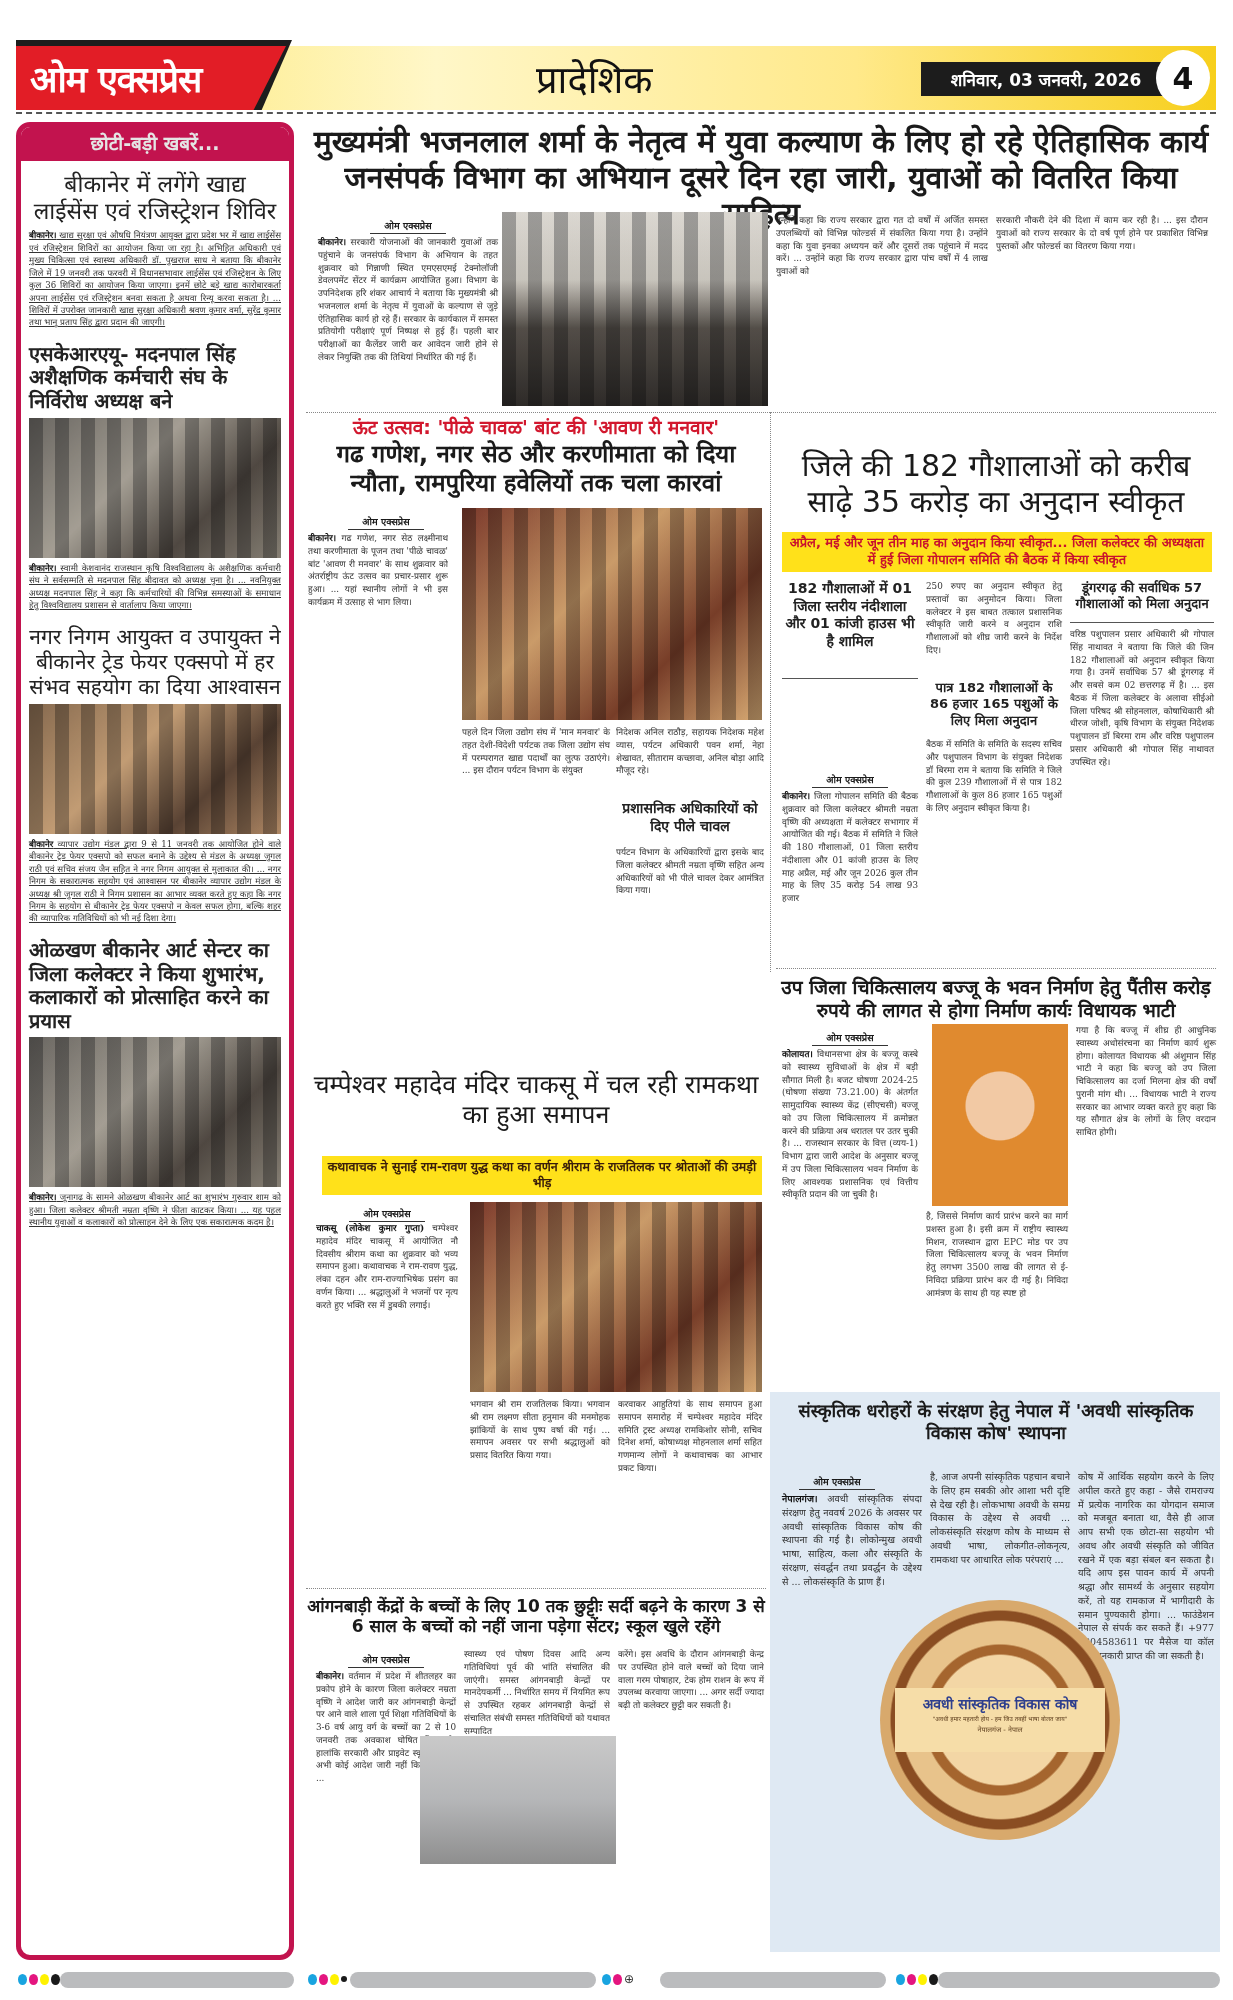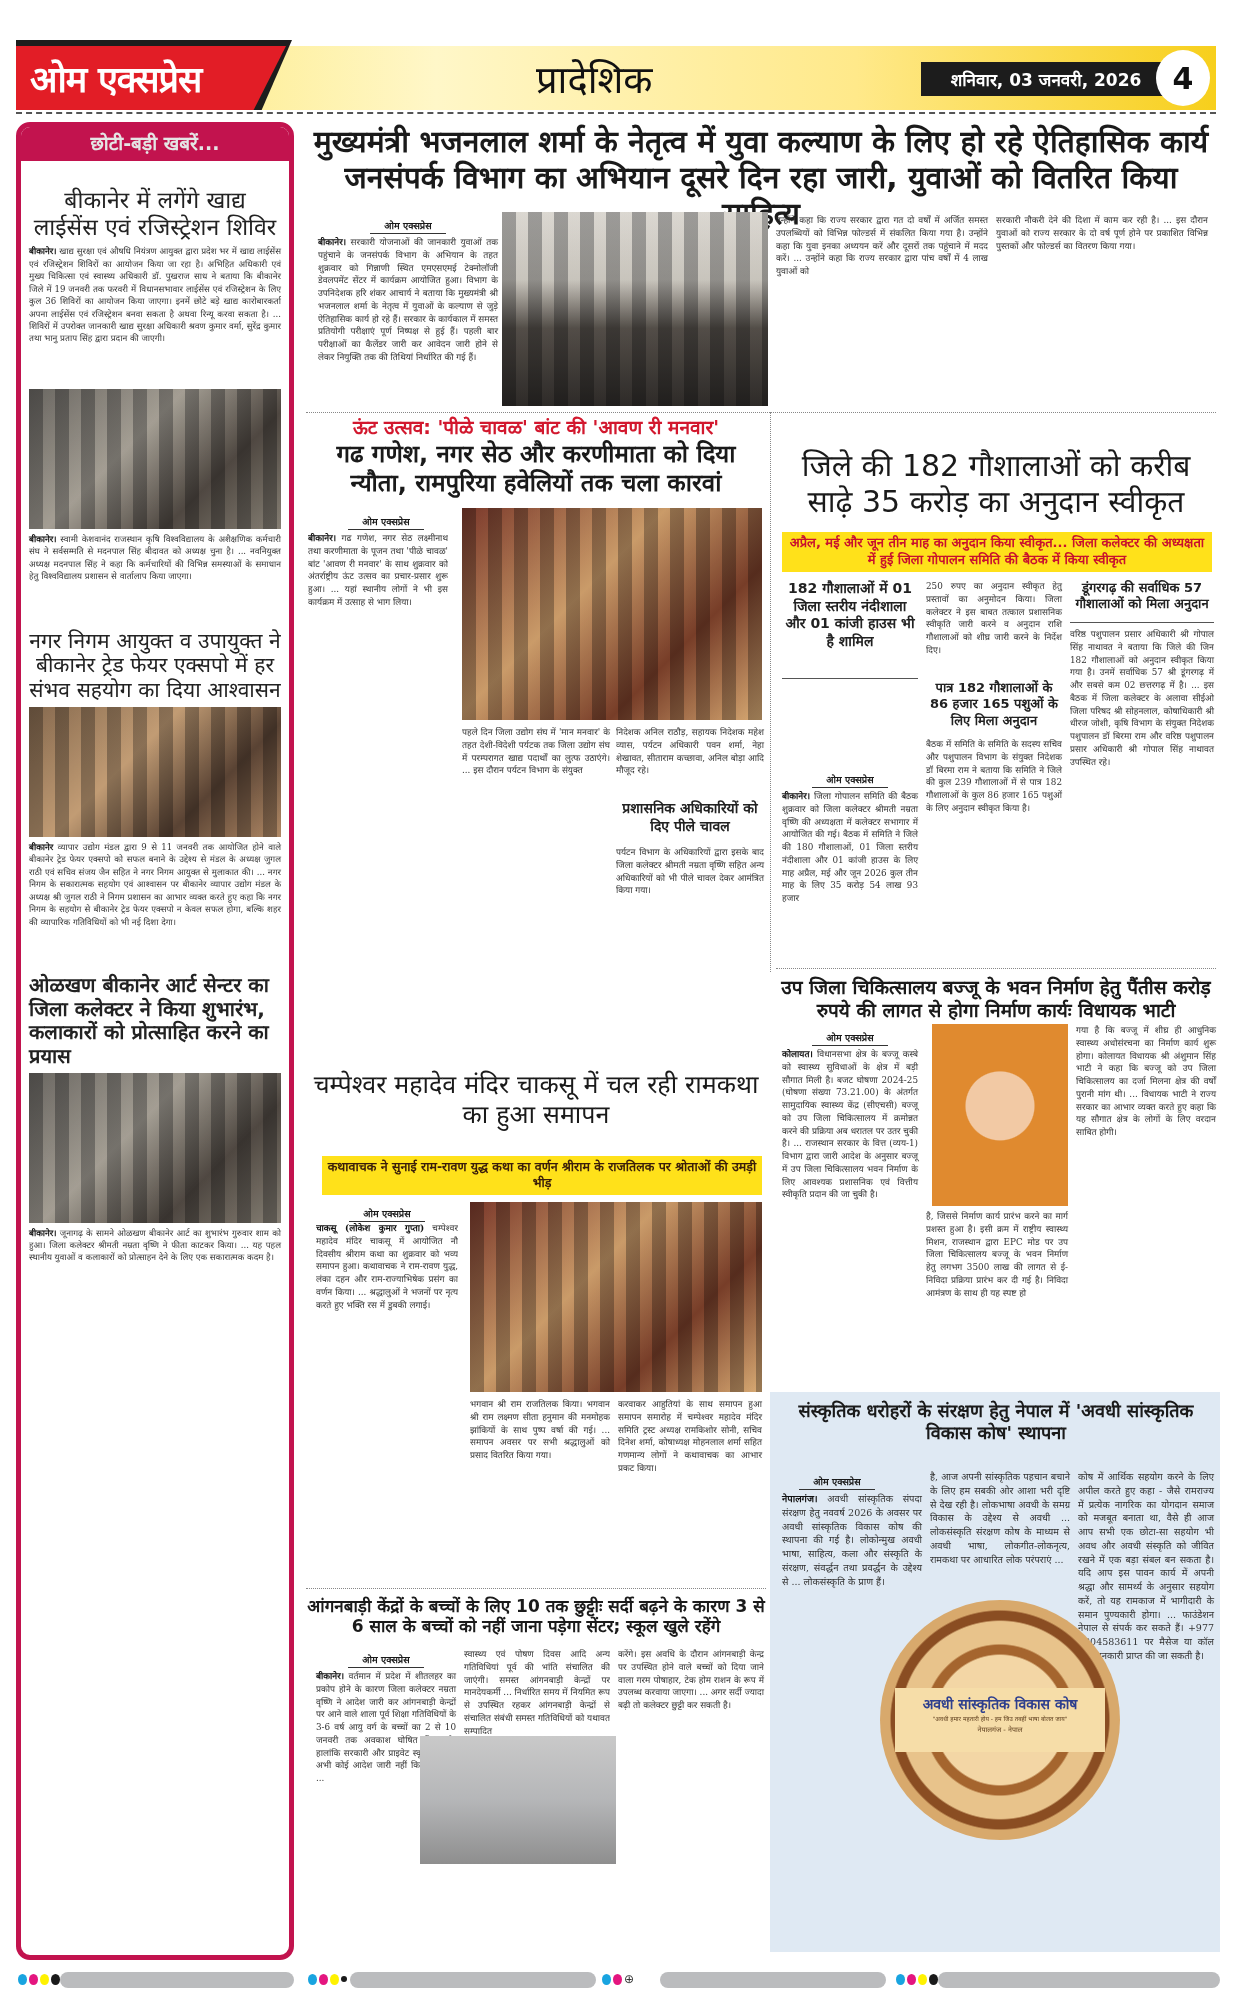--- a/index.html
+++ b/index.html
@@ -18,25 +18,25 @@
   .date-box { position:absolute; left:905px; top:16px; width:250px; height:34px; background:#1c1c1c; color:#fff;
     font-size:17px; display:flex; align-items:center; justify-content:center; font-weight:bold; }
   .page-no { position:absolute; left:1140px; top:4px; width:54px; height:56px; border-radius:50%; background:#fff;
     display:flex; align-items:center; justify-content:center; font-size:30px; font-weight:bold; color:#111; }
   .dash-line { position:absolute; left:16px; top:112px; width:1200px; border-top:2px dashed #555; }
 
   
   .sidebar { position:absolute; left:16px; top:122px; width:278px; height:1838px; border:5px solid #c2134e;
     border-radius:14px; background:#fff; overflow:hidden; }
   .sidebar-head { height:34px; background:#c2134e; color:#e5e5e5; font-weight:bold; font-size:19px; text-align:center; line-height:32px; }
-  .sb-story { padding:20px 8px; }
+  .sb-story { padding:4px 8px; }
   .sb-h { font-family:"DejaVu Sans",sans-serif; font-weight:bold; color:#222; text-align:center; line-height:1.18; margin:6px 0 4px; }
   .sb-h.light { font-weight:normal; font-size:23px; }
   .sb-h.bold { font-size:20px; text-align:left; }
-  .sb-body { font-size:8.6px; line-height:1.45; text-align:justify; color:#333; font-family:"DejaVu Serif",serif; }
+  .sb-body { font-size:8.6px; line-height:1.45; text-align:justify; color:#333; font-family:"DejaVu Serif",serif;text-decoration:underline; }
   .sb-body b { color:#111; }
   .photo { background:linear-gradient(135deg,#6d6a66,#a9a49b 40%,#514a44 70%,#8a847a); position:relative; overflow:hidden; }
   .photo::after { content:""; position:absolute; inset:0;
     background: repeating-linear-gradient(90deg,rgba(30,30,30,.35) 0 14px,rgba(200,190,170,.15) 14px 26px); mix-blend-mode:multiply; }
   .photo.warm { background:linear-gradient(135deg,#8a6d52,#c8a27a 40%,#5c4536 70%,#b68e6a); }
   .photo.red { background:linear-gradient(135deg,#7e3a2c,#d1a16e 40%,#7b3f2a 70%,#e0b27a); }
   .photo.class { background:linear-gradient(180deg,#e2e0dc 0%,#cfccc6 35%,#55504b 60%,#2f2c2a 100%); }
   .photo.fog { background:linear-gradient(180deg,#c9c9c9 0%,#b5b6b8 50%,#8e8e8e 100%); }
   .photo.portrait { background:radial-gradient(circle at 50% 45%,#f2c9a4 0 28%,#e08a2f 29% 100%); }
   .photo.portrait::after, .photo.fog::after { display:none; }
@@ -89,20 +89,21 @@
 
 <aside class="sidebar">
   <div class="sidebar-head">छोटी-बड़ी खबरें...</div>
 
   <article class="sb-story">
     <h3 class="sb-h light">बीकानेर में लगेंगे खाद्य लाईसेंस एवं रजिस्ट्रेशन शिविर</h3>
     <p class="sb-body"><b>बीकानेर।</b><span> खाद्य सुरक्षा एवं औषधि नियंत्रण आयुक्त द्वारा प्रदेश भर में खाद्य लाईसेंस एवं रजिस्ट्रेशन शिविरों का आयोजन किया जा रहा है। अभिहित अधिकारी एवं मुख्य चिकित्सा एवं स्वास्थ्य अधिकारी डॉ. पुखराज साध ने बताया कि बीकानेर जिले में 19 जनवरी तक फरवरी में विधानसभावार लाईसेंस एवं रजिस्ट्रेशन के लिए कुल 36 शिविरों का आयोजन किया जाएगा। इनमें छोटे बड़े खाद्य कारोबारकर्ता अपना लाईसेंस एवं रजिस्ट्रेशन बनवा सकता है अथवा रिन्यू करवा सकता है। ... शिविरों में उपरोक्त जानकारी खाद्य सुरक्षा अधिकारी श्रवण कुमार वर्मा, सुरेंद्र कुमार तथा भानु प्रताप सिंह द्वारा प्रदान की जाएगी।</span></p>
   </article>
 
   <article class="sb-story">
+    <h3 class="sb-h bold">एसकेआरएयू- मदनपाल सिंह अशैक्षणिक कर्मचारी संघ के निर्विरोध अध्यक्ष बने</h3>
     <div class="photo" style="height:140px;margin:4px 0"></div>
     <p class="sb-body"><b>बीकानेर।</b><span> स्वामी केशवानंद राजस्थान कृषि विश्वविद्यालय के अशैक्षणिक कर्मचारी संघ ने सर्वसम्मति से मदनपाल सिंह बीदावत को अध्यक्ष चुना है। ... नवनियुक्त अध्यक्ष मदनपाल सिंह ने कहा कि कर्मचारियों की विभिन्न समस्याओं के समाधान हेतु विश्वविद्यालय प्रशासन से वार्तालाप किया जाएगा।</span></p>
   </article>
 
   <article class="sb-story">
     <h3 class="sb-h light" style="font-size:21px">नगर निगम आयुक्त व उपायुक्त ने बीकानेर ट्रेड फेयर एक्सपो में हर संभव सहयोग का दिया आश्वासन</h3>
     <div class="photo warm" style="height:130px;margin:4px 0"></div>
     <p class="sb-body"><b>बीकानेर</b><span> व्यापार उद्योग मंडल द्वारा 9 से 11 जनवरी तक आयोजित होने वाले बीकानेर ट्रेड फेयर एक्सपो को सफल बनाने के उद्देश्य से मंडल के अध्यक्ष जुगल राठी एवं सचिव संजय जैन सहित ने नगर निगम आयुक्त से मुलाकात की। ... नगर निगम के सकारात्मक सहयोग एवं आश्वासन पर बीकानेर व्यापार उद्योग मंडल के अध्यक्ष श्री जुगल राठी ने निगम प्रशासन का आभार व्यक्त करते हुए कहा कि नगर निगम के सहयोग से बीकानेर ट्रेड फेयर एक्सपो न केवल सफल होगा, बल्कि शहर की व्यापारिक गतिविधियों को भी नई दिशा देगा।</span></p>
   </article>
 

